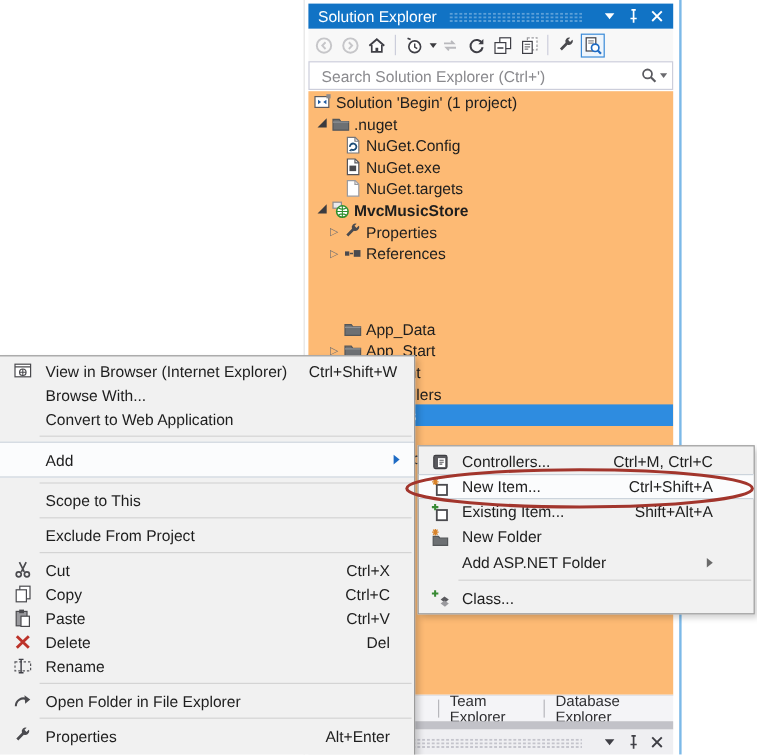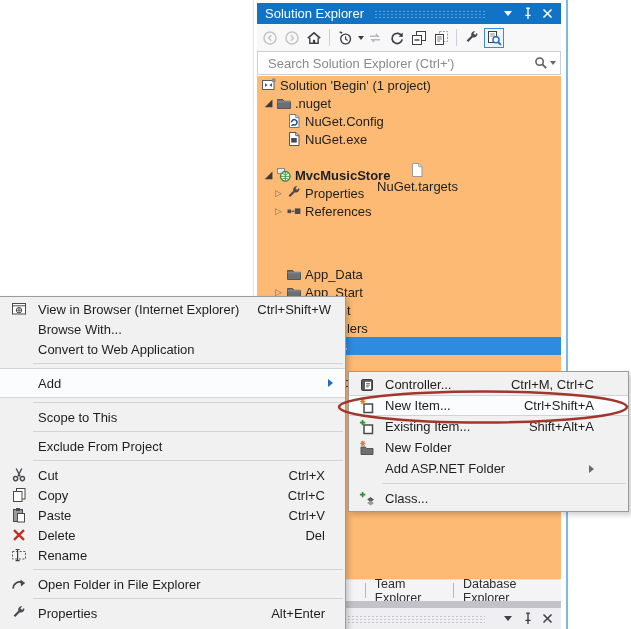--- a/index.html
+++ b/index.html
@@ -228,21 +228,21 @@
           <span class="exp "></span>
           <span class="ticon">
             <svg width="16" height="16" viewBox="0 0 16 16">
               <path d="M3.5 1.5h6.5l3 3v10h-9.5z" fill="#fff" stroke="#55555a"></path>
               <path d="M9.8 1.7v3h3" fill="none" stroke="#55555a"></path>
               <rect x="5.2" y="7" width="5.6" height="4.6" fill="#4a4a4e"></rect>
             </svg>
           </span>
           <span class="tlabel">NuGet.exe</span>
         </div>
-        <div class="trow" style="padding-left: 15px; flex-direction: column;">
+        <div class="trow" style="padding-left: 15px;">
           <span class="exp "></span>
           <span class="ticon">
             <svg width="16" height="16" viewBox="0 0 16 16">
               <path d="M3.5 1.5h6.5l3 3v10h-9.5z" fill="#fff" stroke="#9a9a9e"></path>
               <path d="M9.8 1.7v3h3" fill="none" stroke="#9a9a9e"></path>
             </svg>
           </span>
           <span class="tlabel">NuGet.targets</span>
         </div>
         <div class="trow bold" style="padding-left: 5px;">
@@ -505,21 +505,21 @@
 
   <div class="menu" id="submenu">
       <div class="mi">
         <span class="micon">
           <svg width="16" height="16" viewBox="0 0 16 16">
             <rect x="2.5" y="2.5" width="11" height="11" rx="1.5" fill="#5a5a5e" stroke="#3e3e42"></rect>
             <rect x="6" y="4.8" width="6" height="7.4" fill="#fff"></rect>
             <path d="M7.2 6.6h3.6M7.2 8.2h3.6M7.2 9.8h2.4" stroke="#5a5a5e" stroke-width="0.9"></path>
           </svg>
         </span>
-        <span class="mlabel">Controller...</span>
+        <span class="mlabel">Controllers...</span>
         <span class="mshort">Ctrl+M, Ctrl+C</span>
       </div>
       <div class="mi hl">
         <span class="micon">
           <svg width="16" height="16" viewBox="0 0 16 16">
             <rect x="5" y="6" width="8.5" height="8.5" fill="#fff" stroke="#4a4a4e" stroke-width="1.5"></rect>
             <path d="M3.8 0.8v5.4M1.1 3.5h5.4M2 1.4l3.6 4.2M2 5.6L5.6 1.4" stroke="#d8832a" stroke-width="1.1" fill="none"></path>
           </svg>
         </span>
         <span class="mlabel">New Item...</span>

